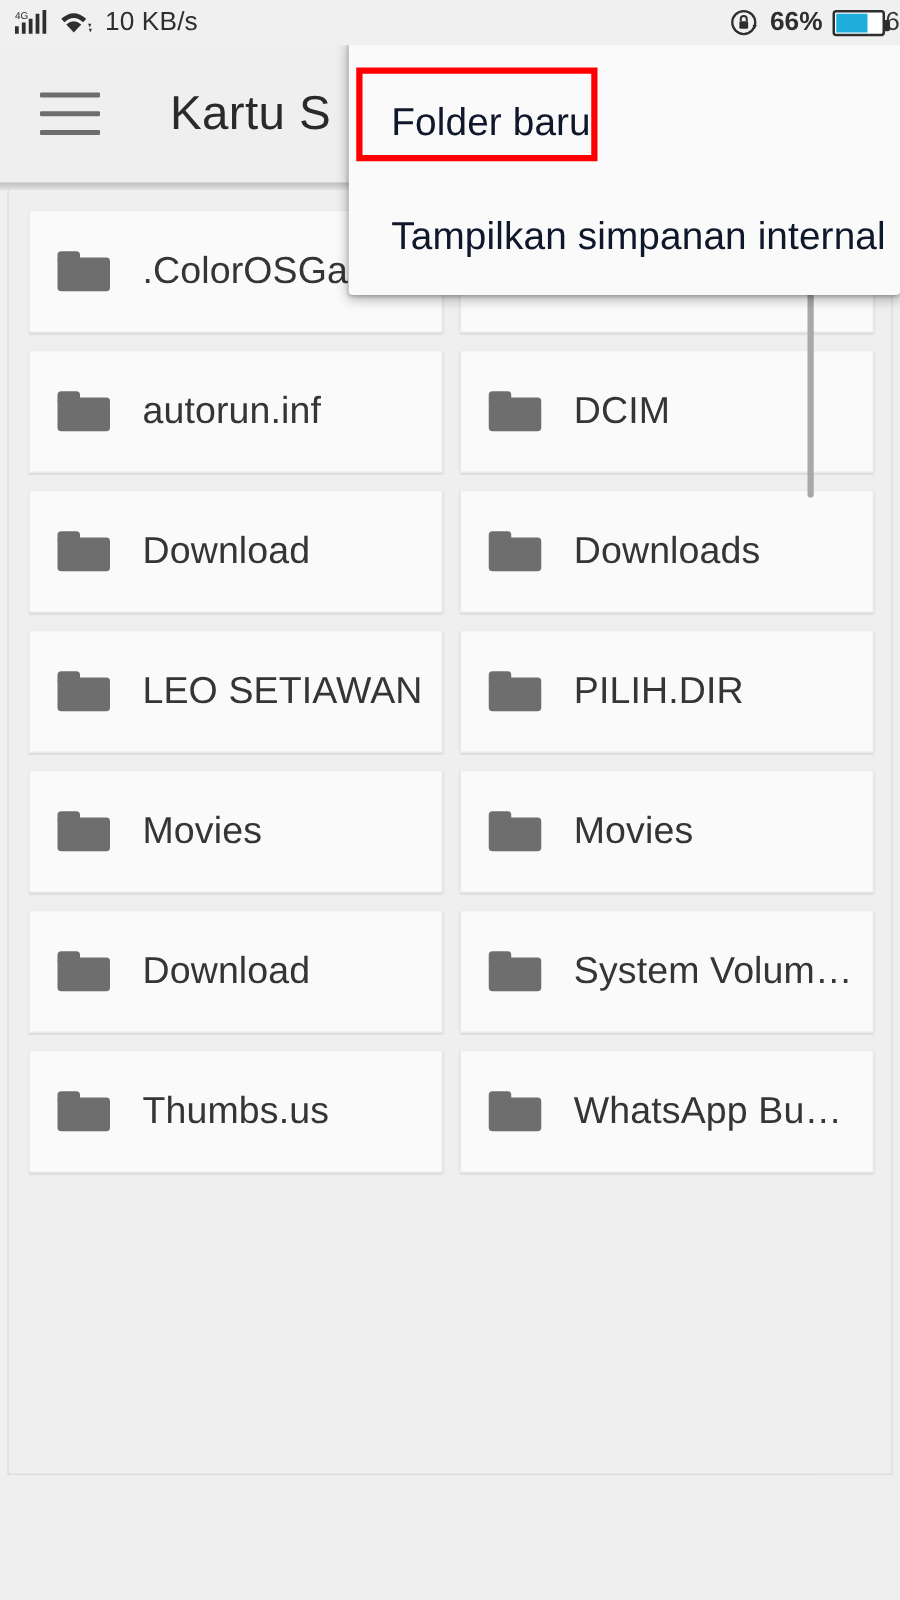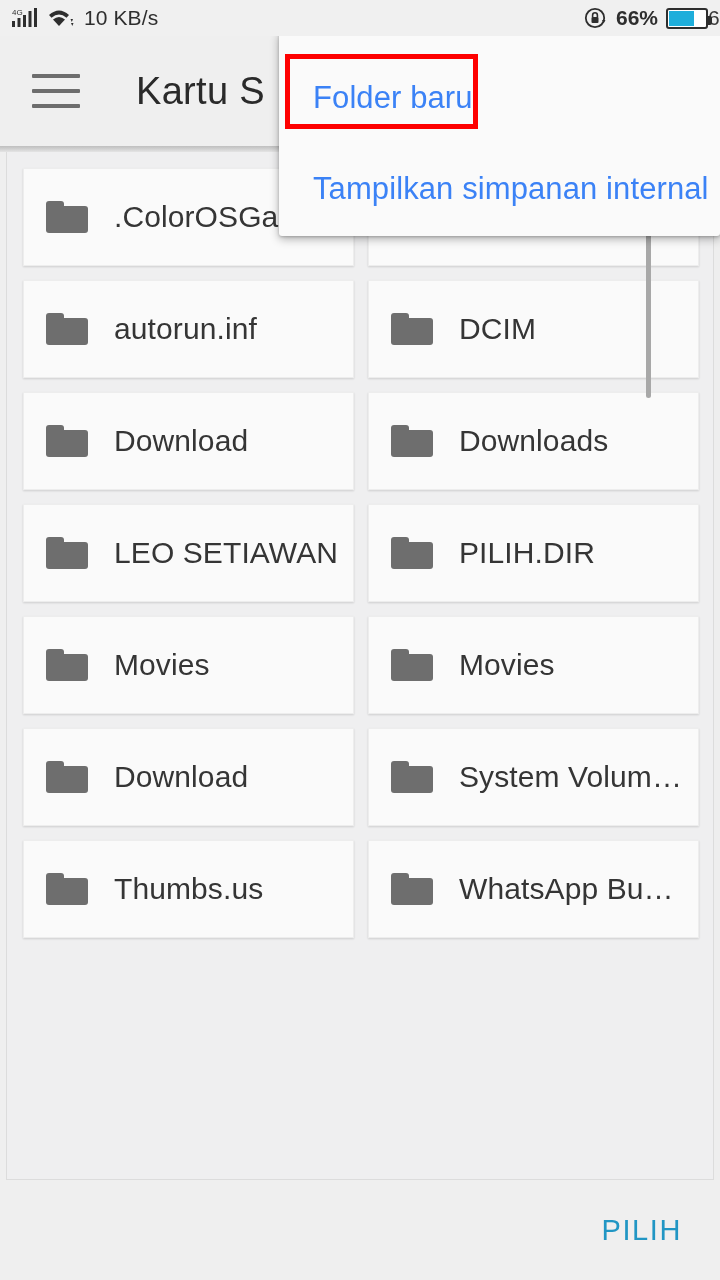--- a/index.html
+++ b/index.html
@@ -238,21 +238,21 @@
     overflow: visible;
   }
   .menu-item {
     position: absolute;
     left: 0;
     width: 441px;
     display: flex;
     align-items: center;
     padding-left: 34px;
     font-size: 31px;
-    color: #3b82f6;
+    color: #0f172a;
     cursor: pointer;
     white-space: nowrap;
     letter-spacing: 0.1px;
   }
   #menu-item-new-folder { top: 22px; height: 88px; }
   #menu-item-show-internal { top: 122px; height: 70px; text-align: center; }
 
   #highlight-box {
     position: absolute;
     top: 22px; left: 6px;
@@ -412,23 +412,20 @@
           </div>
           <span class="file-name">WhatsApp Bu…</span>
         </div>
       </div>
   </div>
 
   <div id="scrollbar-track">
     <div id="scrollbar-thumb"></div>
   </div>
 
-  <div id="bottom-bar">
-    <button id="select-button" style="color: rgb(33, 150, 196);">PILIH</button>
-  </div>
 
   <div id="popup-menu">
     <div class="menu-item" id="menu-item-new-folder">Folder baru</div>
     <div class="menu-item" id="menu-item-show-internal">Tampilkan simpanan internal</div>
     <div id="highlight-box" style="border-color: rgb(254, 0, 0);"></div>
   </div>
 
 </div>
 
 </body></html>

